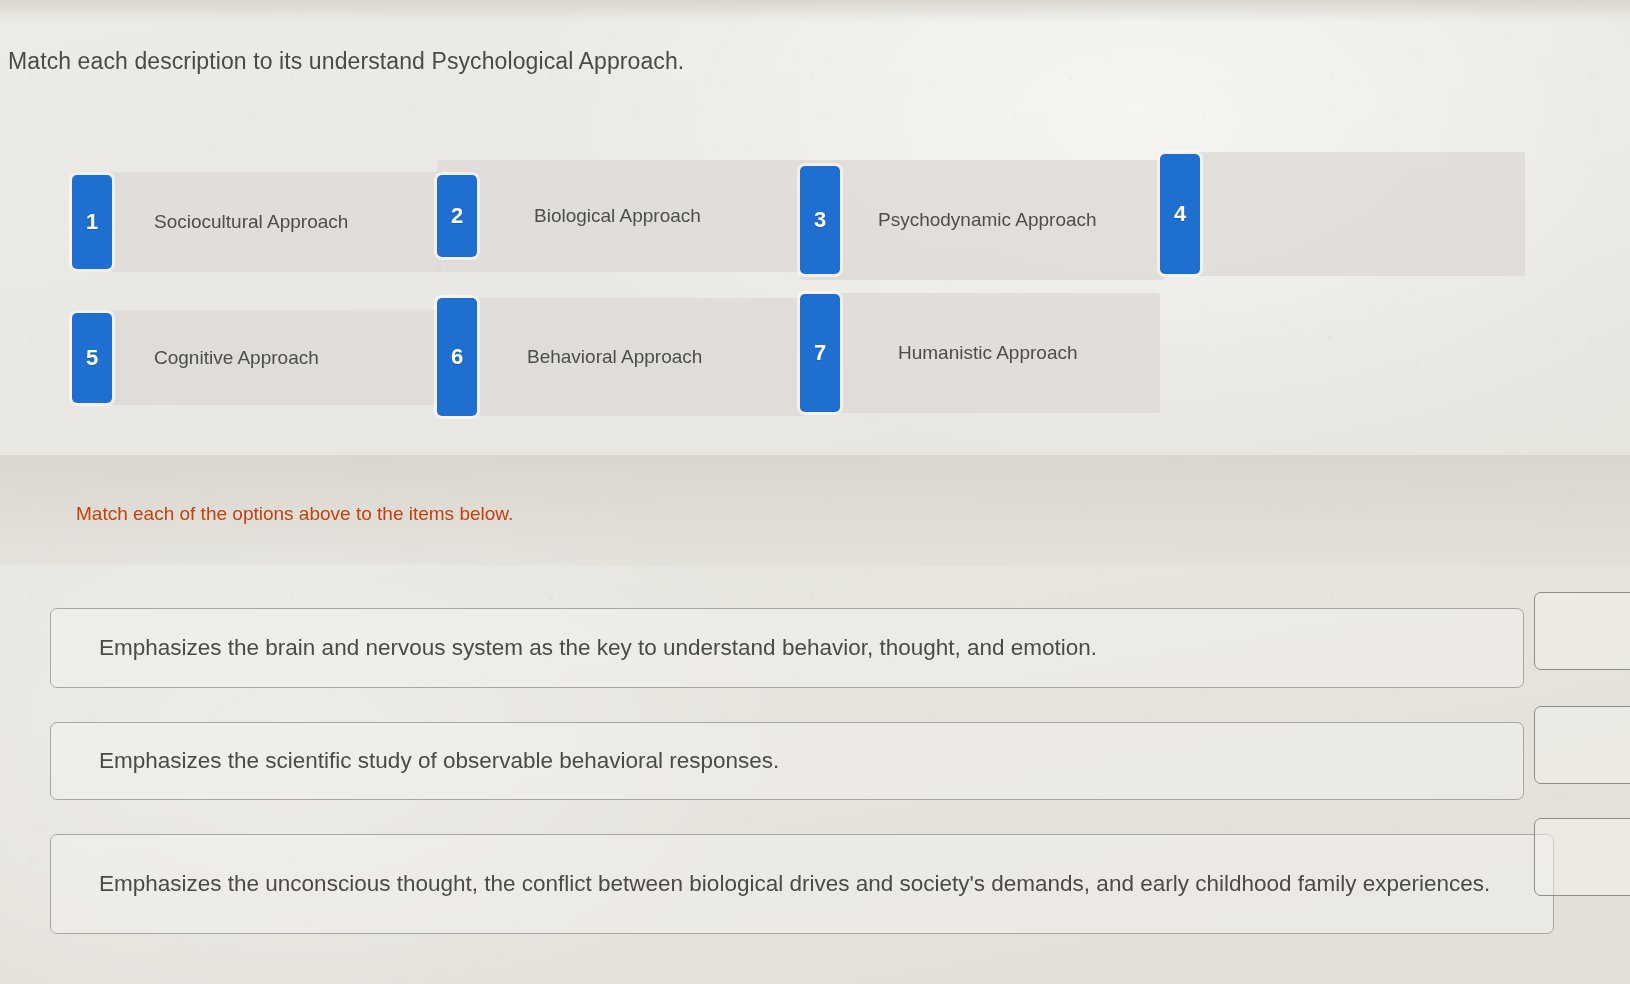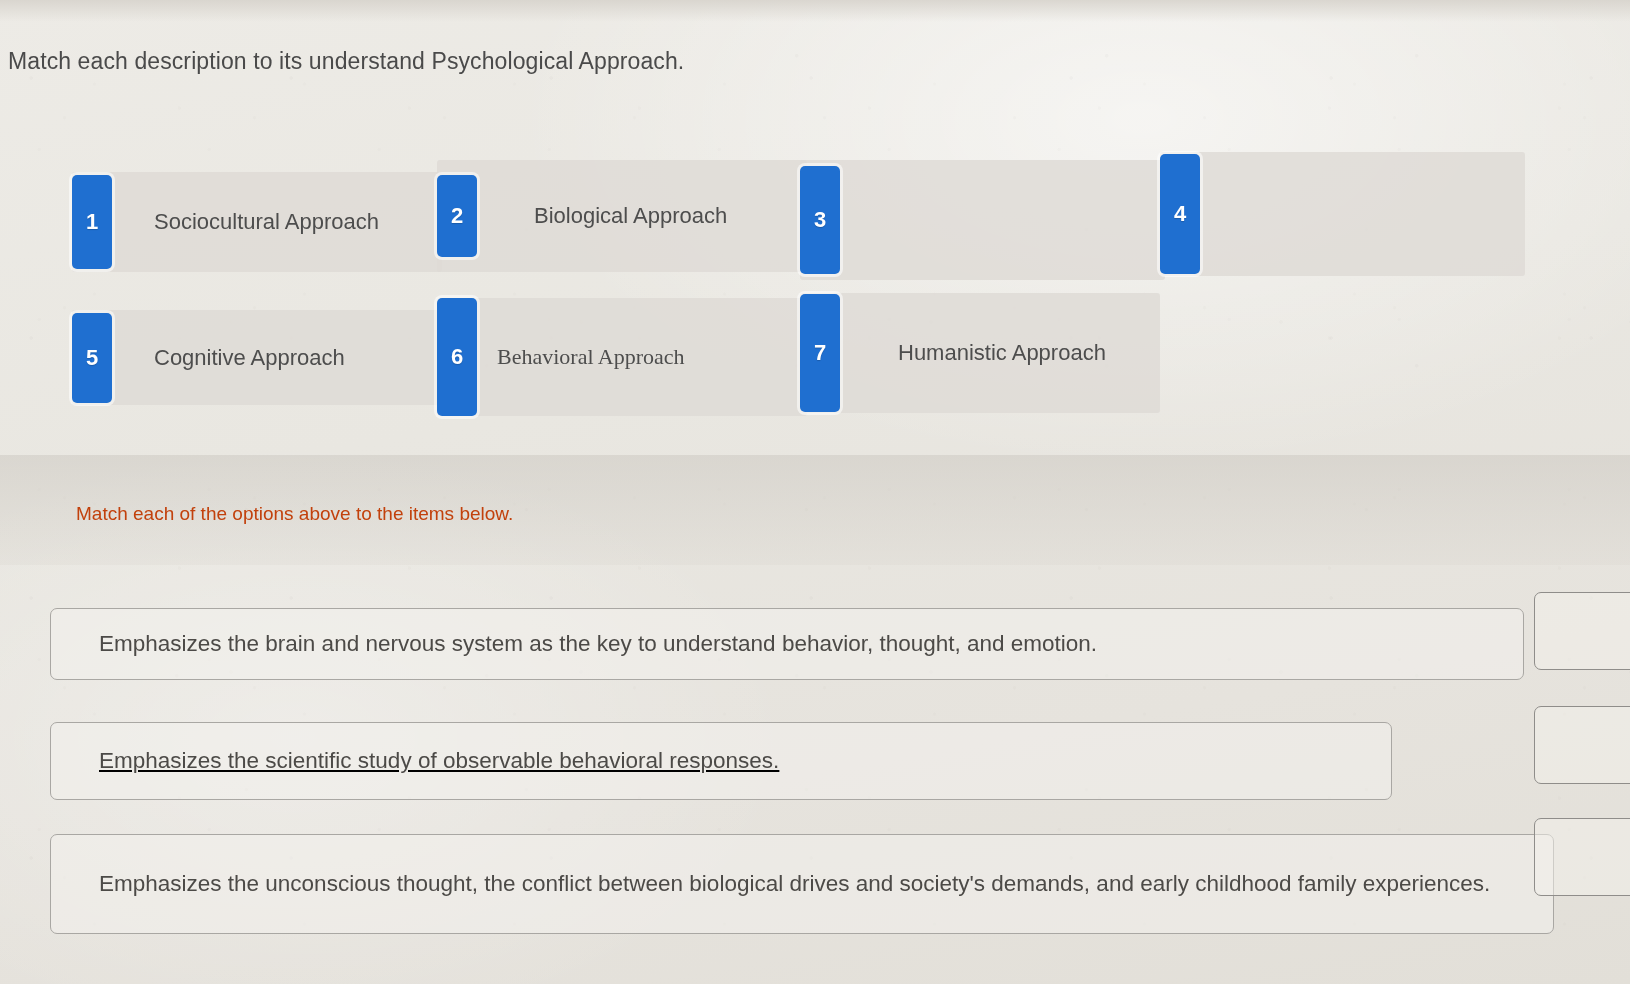--- a/index.html
+++ b/index.html
@@ -94,21 +94,21 @@
     font-weight: bold;
     display: flex;
     align-items: center;
     justify-content: center;
     border-radius: 5px;
     box-shadow: 0 0 0 3px rgba(255,255,255,.55);
     text-shadow: 0 1px 1px rgba(0,0,0,.18);
   }
   .opt-label {
     color: #4d4d4d;
-    font-size: 22px;
+    font-size: 19px;
     line-height: 30px;
     padding-left: 42px;
     padding-right: 12px;
   }
 
   
   #opt1 { left: 72px;  top: 22px;  width: 370px; height: 100px; }
   #opt1 .badge { height: 94px; }
   #opt2 { left: 437px; top: 10px;  width: 370px; height: 112px; }
   #opt2 .badge { height: 82px; }
@@ -118,21 +118,21 @@
   #opt3 .opt-label { padding-left: 38px; }
   #opt4 { left: 1160px; top: 2px;  width: 365px; height: 124px; }
   #opt4 .badge { height: 120px; }
   #opt4 .opt-label { padding-left: 42px; }
 
   
   #opt5 { left: 72px;  top: 160px; width: 370px; height: 95px; }
   #opt5 .badge { height: 90px; }
   #opt6 { left: 437px; top: 148px; width: 370px; height: 118px; }
   #opt6 .badge { height: 118px; }
-  #opt6 .opt-label { padding-left: 20px; font-family: Liberation Serif, serif; }
+  #opt6 .opt-label { padding-left: 50px; }
   #opt7 { left: 800px; top: 143px; width: 360px; height: 120px; }
   #opt7 .badge { height: 118px; }
   #opt7 .opt-label { padding-left: 58px; }
 
   
   .sub-instruction {
     position: absolute;
     left: 76px;
     top: 503px;
     font-size: 19px;
@@ -150,22 +150,22 @@
     box-sizing: border-box;
     display: flex;
     align-items: center;
   }
   .match-text {
     color: #4c4a47;
     font-size: 22.5px;
     line-height: 34px;
     padding: 0 26px 0 48px;
   }
-  #row1 { top: 608px; width: 1474px; height: 72px; }
-  #row2 { top: 722px; width: 1342px; height: 78px; text-decoration: underline; }
+  #row1 { top: 608px; width: 1474px; height: 80px; }
+  #row2 { top: 722px; width: 1474px; height: 78px; }
   #row3 { top: 834px; width: 1504px; height: 100px; }
 
   
   .row-select {
     position: absolute;
     left: 1534px;
     background: rgba(243,241,236,.5);
     border: 1px solid #8f8d8a;
     border-radius: 7px;
     box-sizing: border-box;
@@ -193,20 +193,21 @@
       <div class="opt-label">Sociocultural Approach</div>
     </div>
 
     <div class="opt" id="opt2">
       <div class="badge">2</div>
       <div class="opt-label">Biological Approach</div>
     </div>
 
     <div class="opt" id="opt3">
       <div class="badge">3</div>
+      <div class="opt-label">Psychodynamic Approach</div>
     </div>
 
     <div class="opt" id="opt4">
       <div class="badge">4</div>
     </div>
 
     <div class="opt" id="opt5">
       <div class="badge">5</div>
       <div class="opt-label">Cognitive Approach</div>
     </div>

